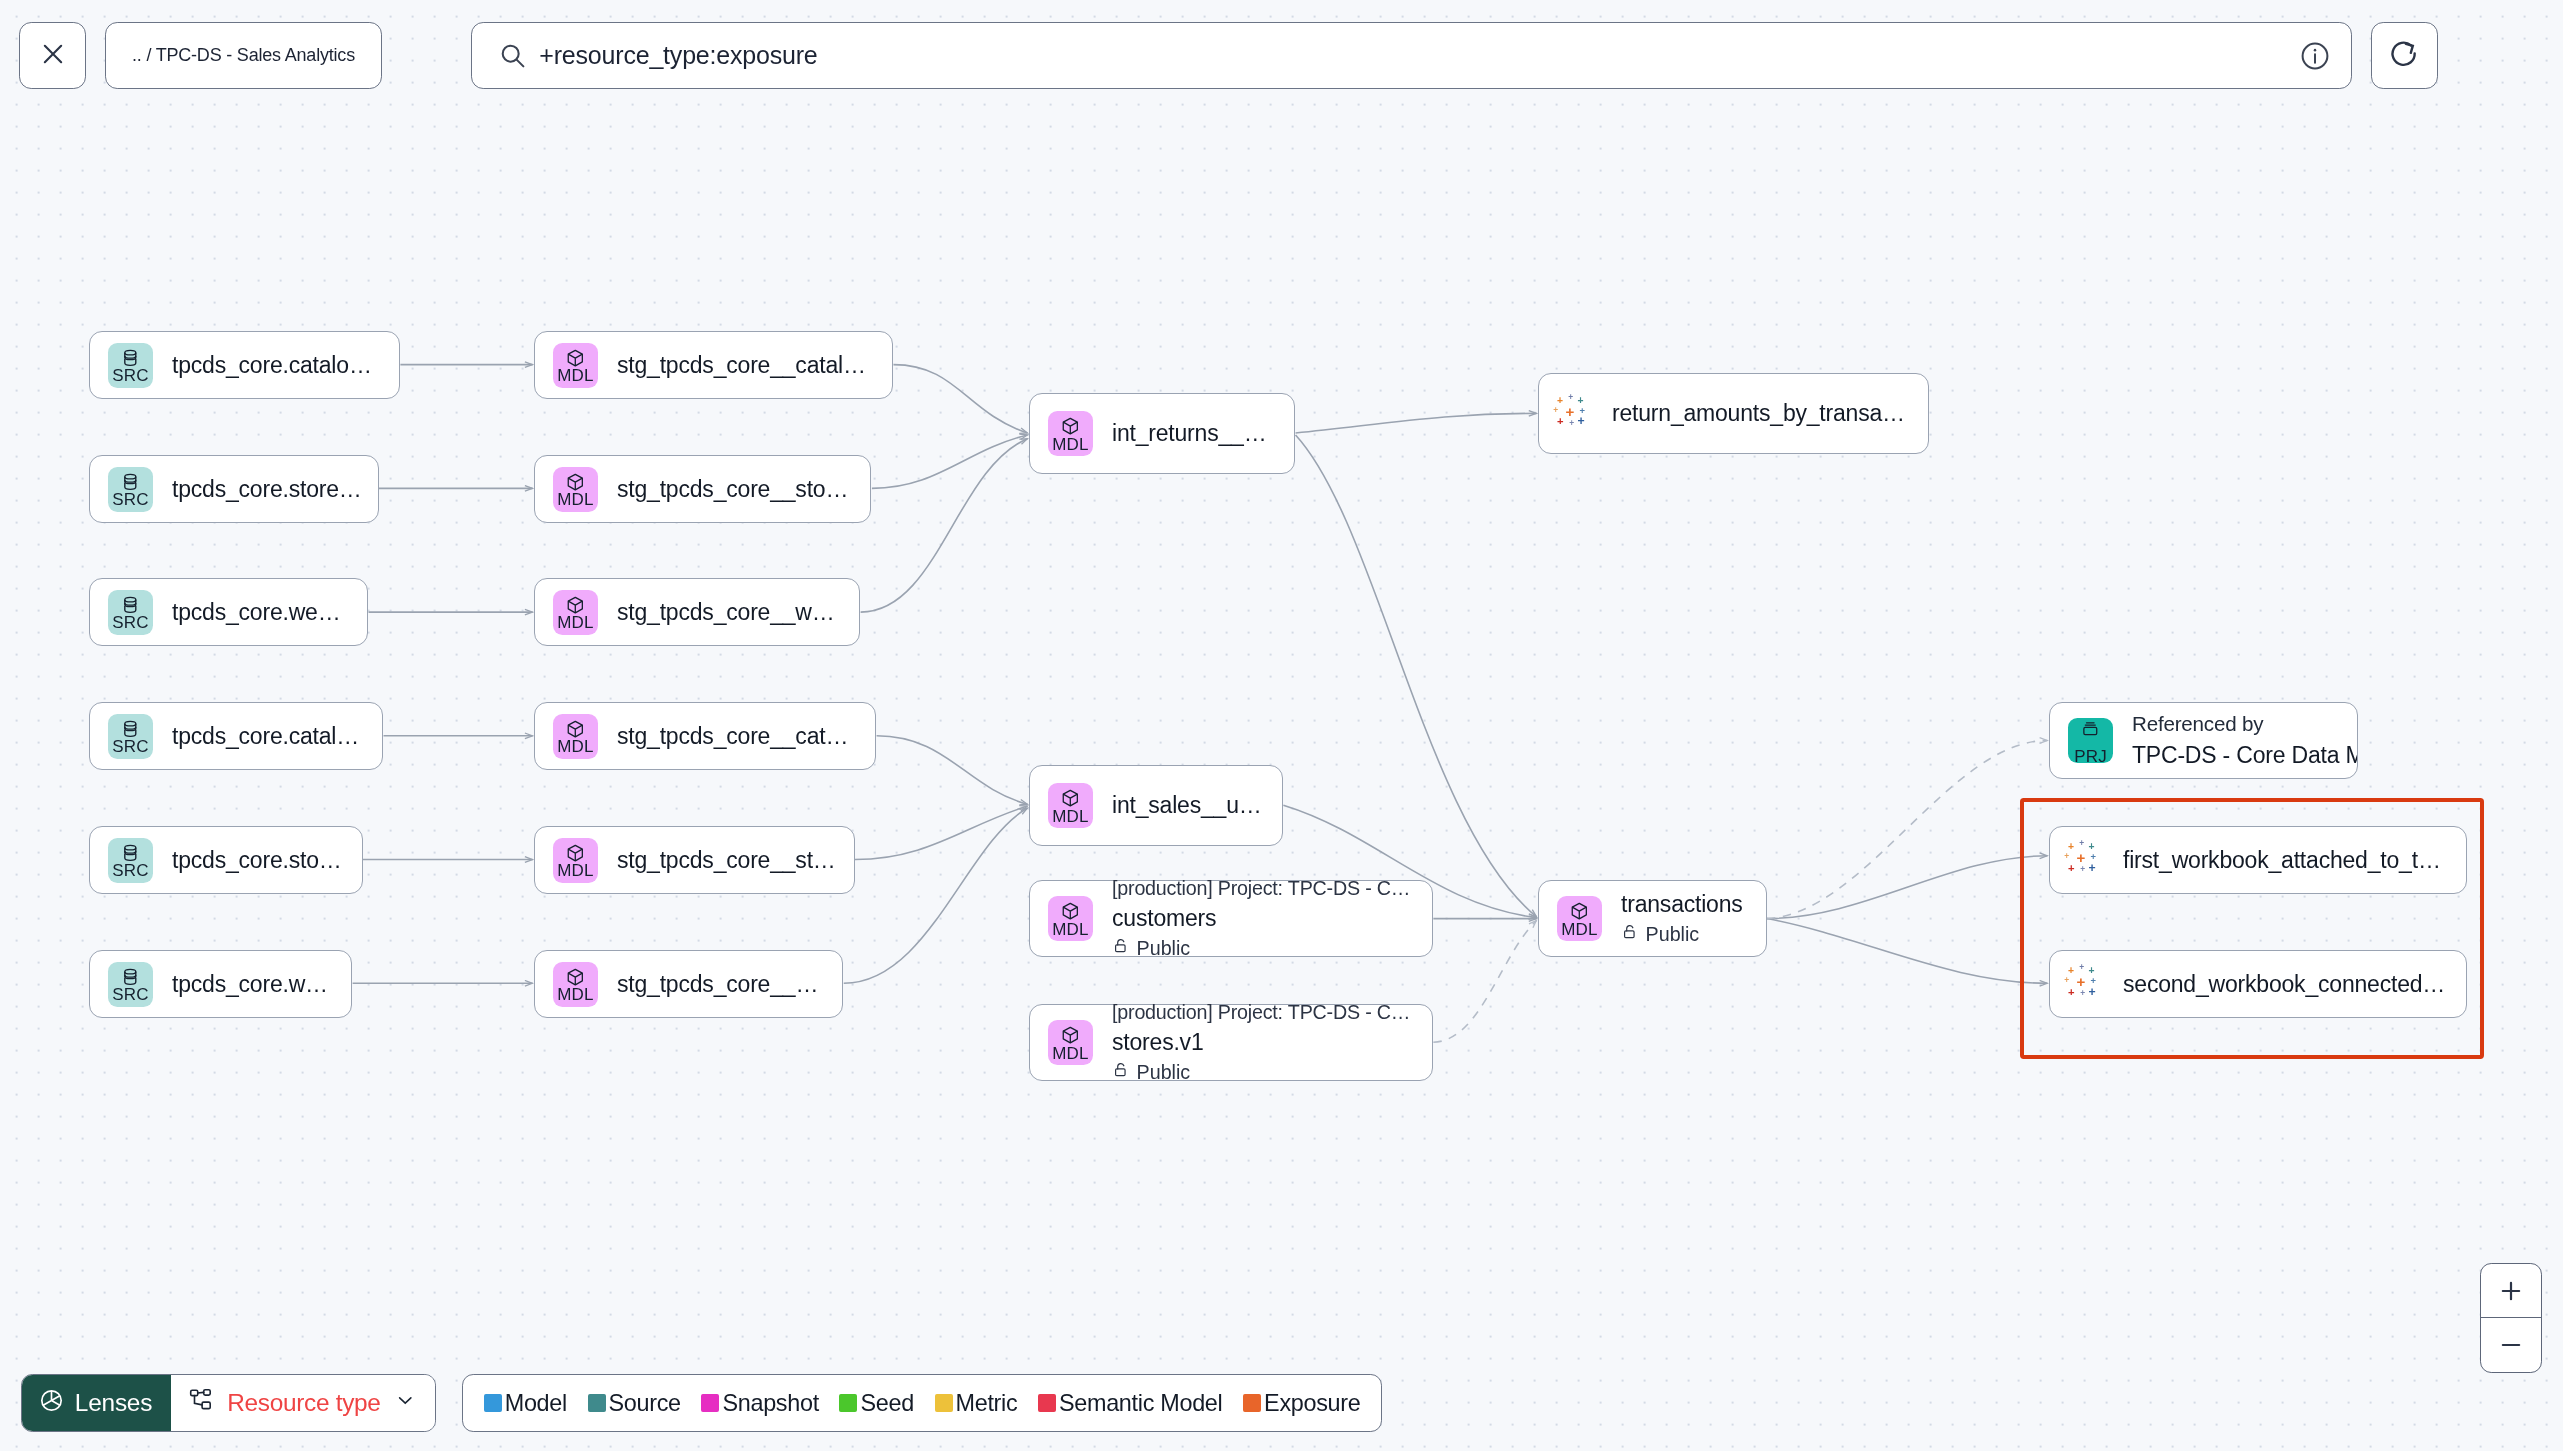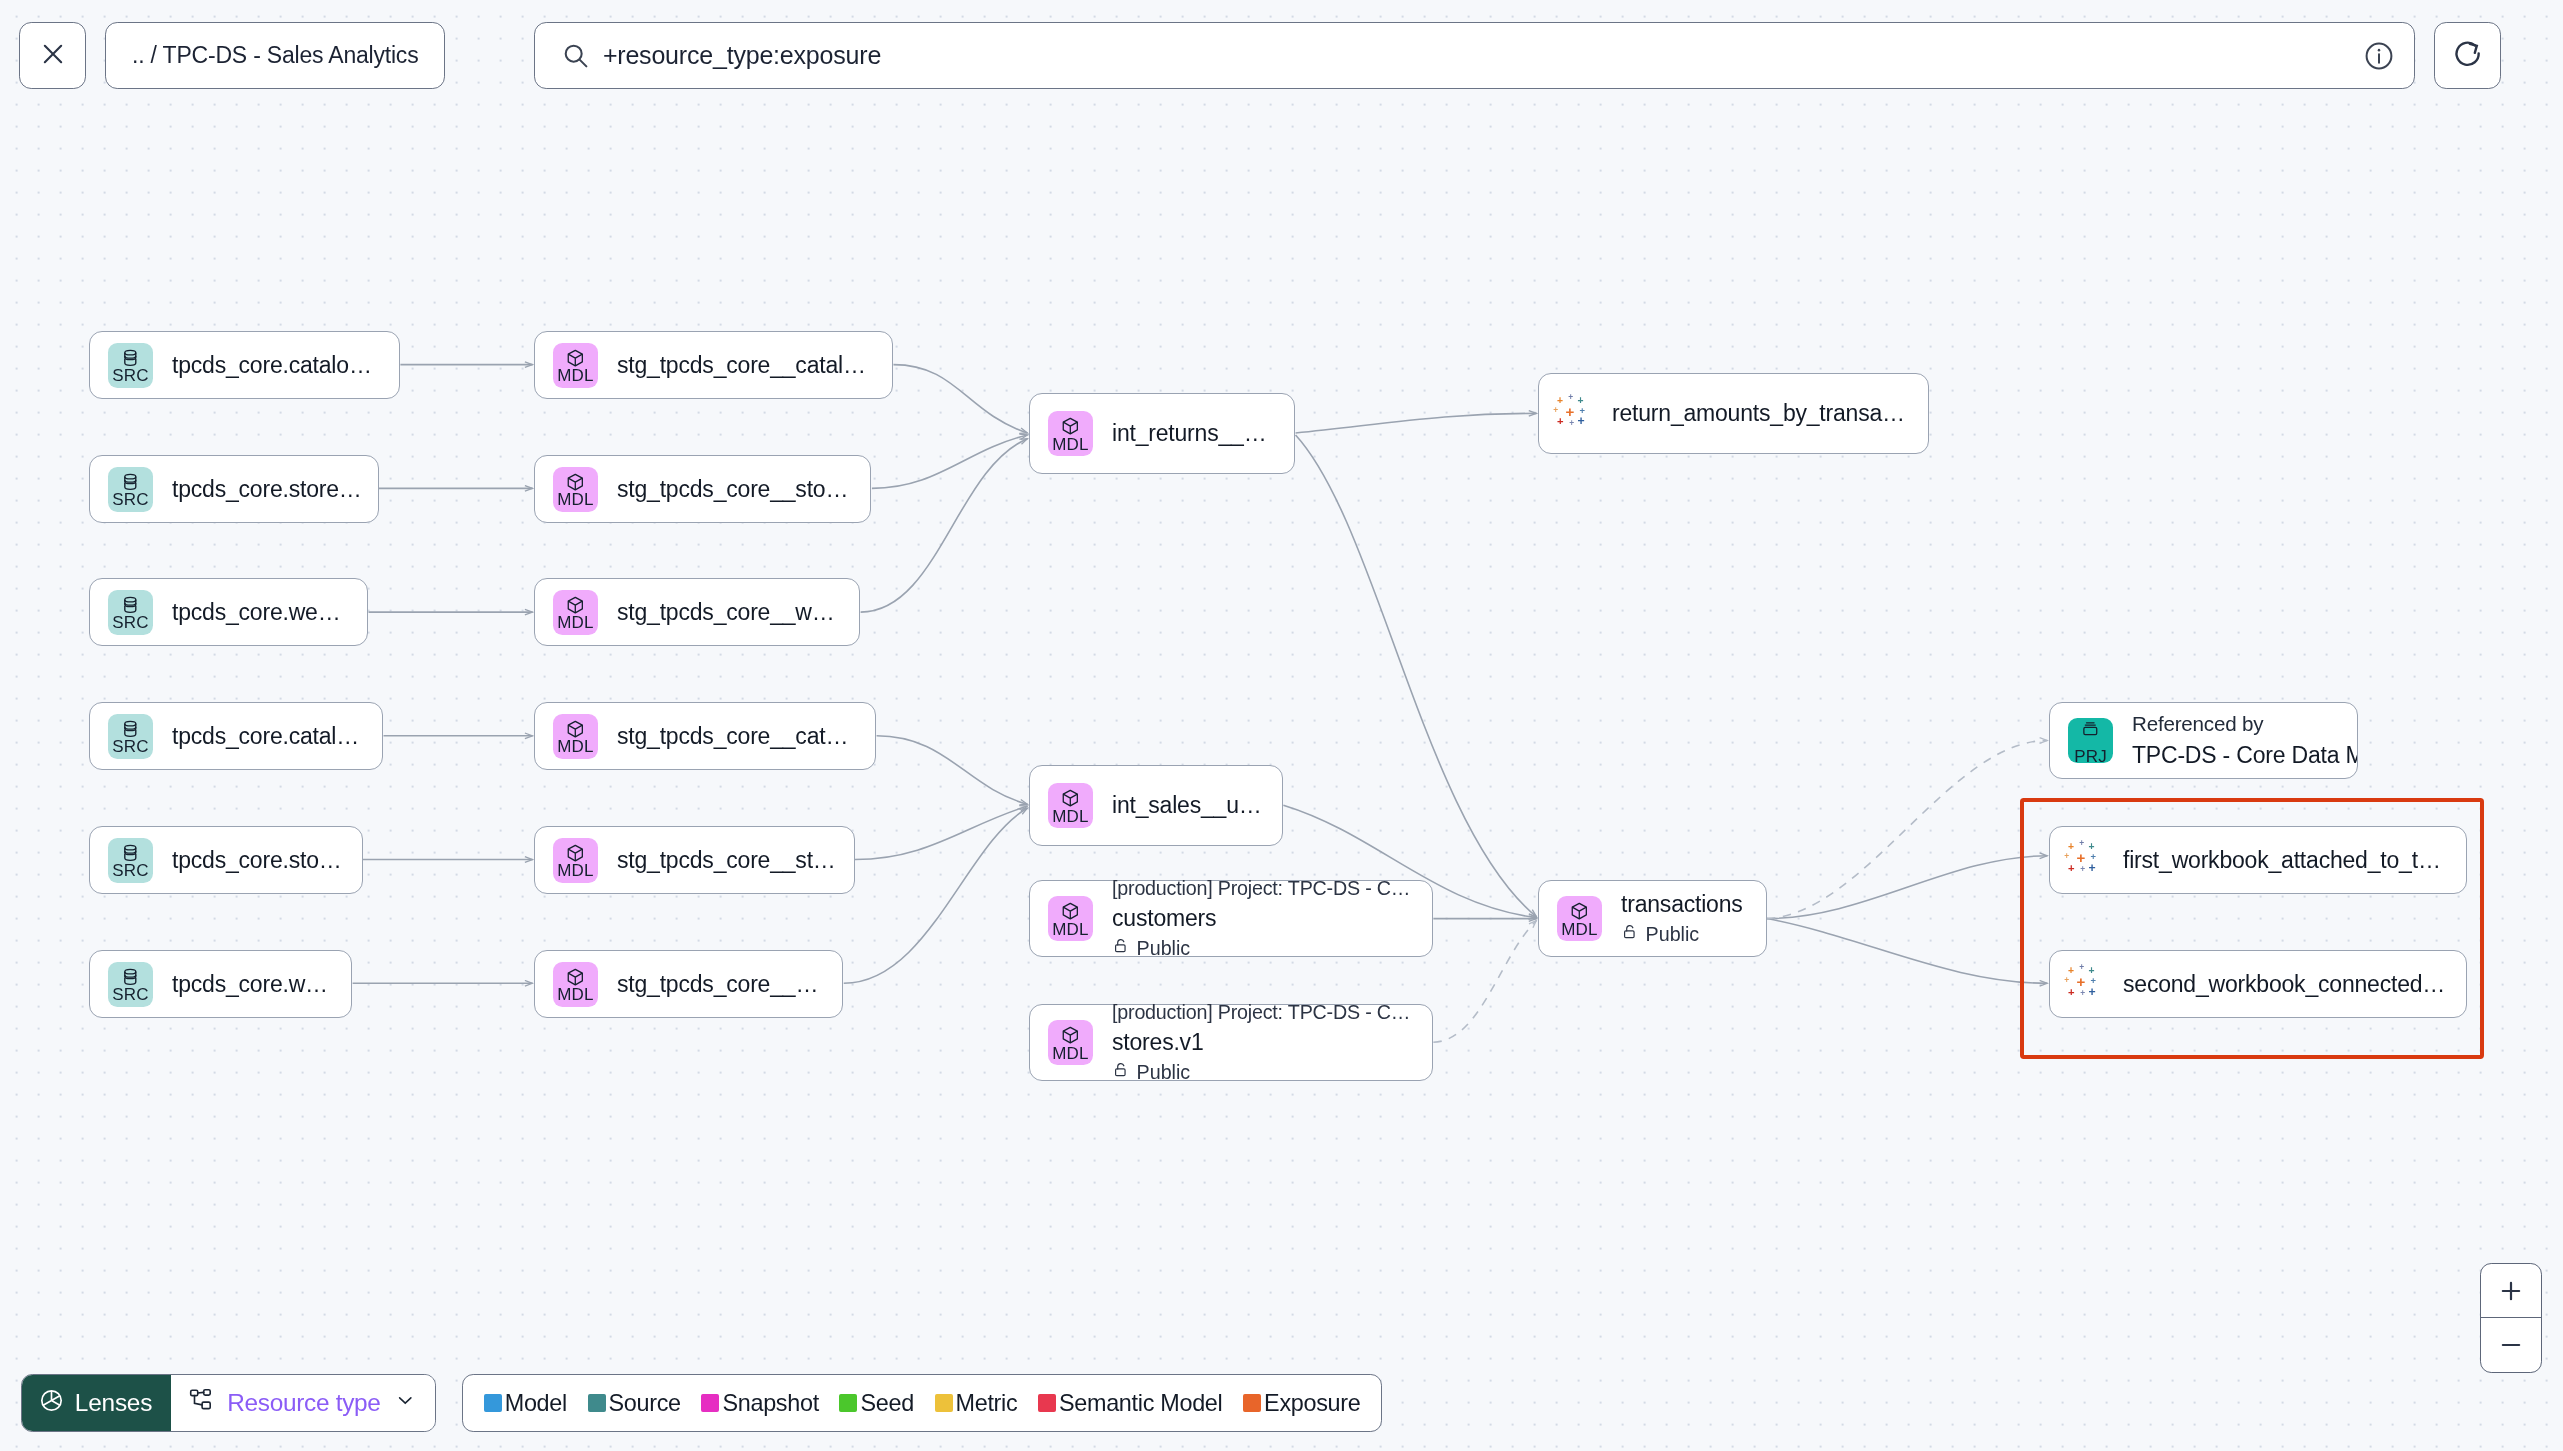--- a/index.html
+++ b/index.html
@@ -31,21 +31,21 @@
     background: #ffffff;
     display: flex; align-items: center; justify-content: center;
     cursor: pointer;
   }
   .breadcrumb {
     height: 67px;
     border: 1.5px solid #6b7486; border-radius: 12.2px;
     background: #ffffff;
     display: flex; align-items: center;
     padding: 0 26px;
-    font-size: 23px; color: #1c2333; letter-spacing: -0.2px;
+    font-size: 18px; color: #1c2333; letter-spacing: -0.2px;
     white-space: nowrap; cursor: pointer;
   }
   .searchwrap {
     flex: 1 1 auto; height: 67px; position: relative;
     margin-left: 70px; margin-right: 0;
     max-width: 1881px;
   }
   .searchbox {
     width: 100%; height: 67px;
     border: 1.5px solid #6b7486; border-radius: 12.2px;
@@ -140,21 +140,21 @@
     border: 1.5px solid #6b7486;
   }
   .lenses-btn {
     background: #1d5148; color: #ffffff;
     display: flex; align-items: center; gap: 11.2px;
     padding: 0 19px 0 17px;
     font-size: 24.4px; letter-spacing: -0.2px;
     cursor: pointer;
   }
   .restype-btn {
-    background: #ffffff; color: #8b5cf6;
+    background: #ffffff; color: #ef4444;
     display: flex; align-items: center; gap: 13px;
     padding: 0 19px 0 17px;
     font-size: 24.4px; letter-spacing: -0.3px;
     cursor: pointer;
   }
   .legend {
     height: 58px;
     background: #ffffff;
     border: 1.5px solid #6b7486; border-radius: 11.2px;
     display: flex; align-items: center; gap: 20.6px;

